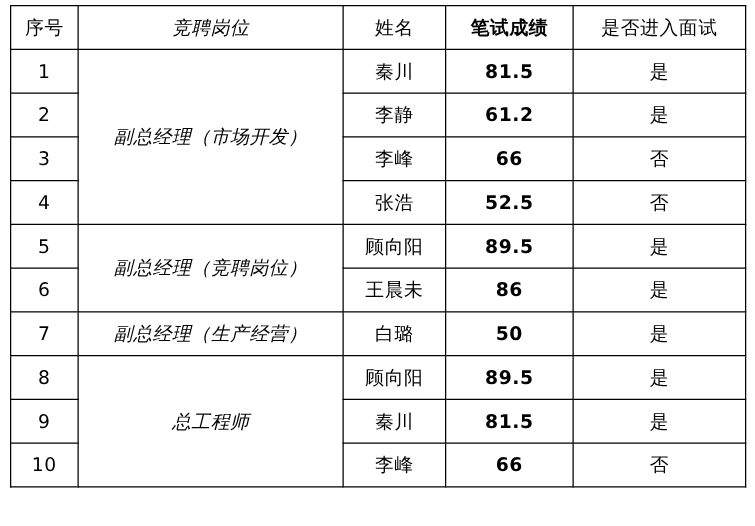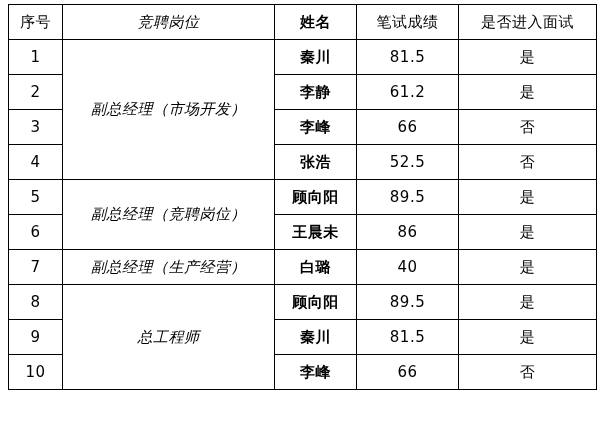--- a/index.html
+++ b/index.html
@@ -43,30 +43,30 @@
     height: 34px;
     font-size: 15px;
   }
   td.num {
     font-size: 14px;
     letter-spacing: 0;
   }
   td.score {
     font-size: 14px;
     letter-spacing: 0;
+    font-weight: bold;
   }
   td.post {
     font-size: 15px;
     letter-spacing: 0.5px;
     font-style: italic;
   }
   td.name {
     font-size: 15px;
     letter-spacing: 0.5px;
-    font-weight: bold;
   }
   td.pass {
     font-size: 15px;
   }
   col.c-num { width: 54px; }
   col.c-post { width: 212px; }
   col.c-name { width: 82px; }
   col.c-score { width: 102px; }
   col.c-pass { width: 138px; }
 </style>
@@ -125,21 +125,21 @@
         <tr>
           <td class="num">6</td>
           <td class="name">王晨未</td>
           <td class="score">86</td>
           <td class="pass">是</td>
         </tr>
         <tr>
           <td class="num">7</td>
           <td class="post" rowspan="1">副总经理（生产经营）</td>
           <td class="name">白璐</td>
-          <td class="score">40</td>
+          <td class="score">50</td>
           <td class="pass">是</td>
         </tr>
         <tr>
           <td class="num">8</td>
           <td class="post" rowspan="3">总工程师</td>
           <td class="name">顾向阳</td>
           <td class="score">89.5</td>
           <td class="pass">是</td>
         </tr>
         <tr>

